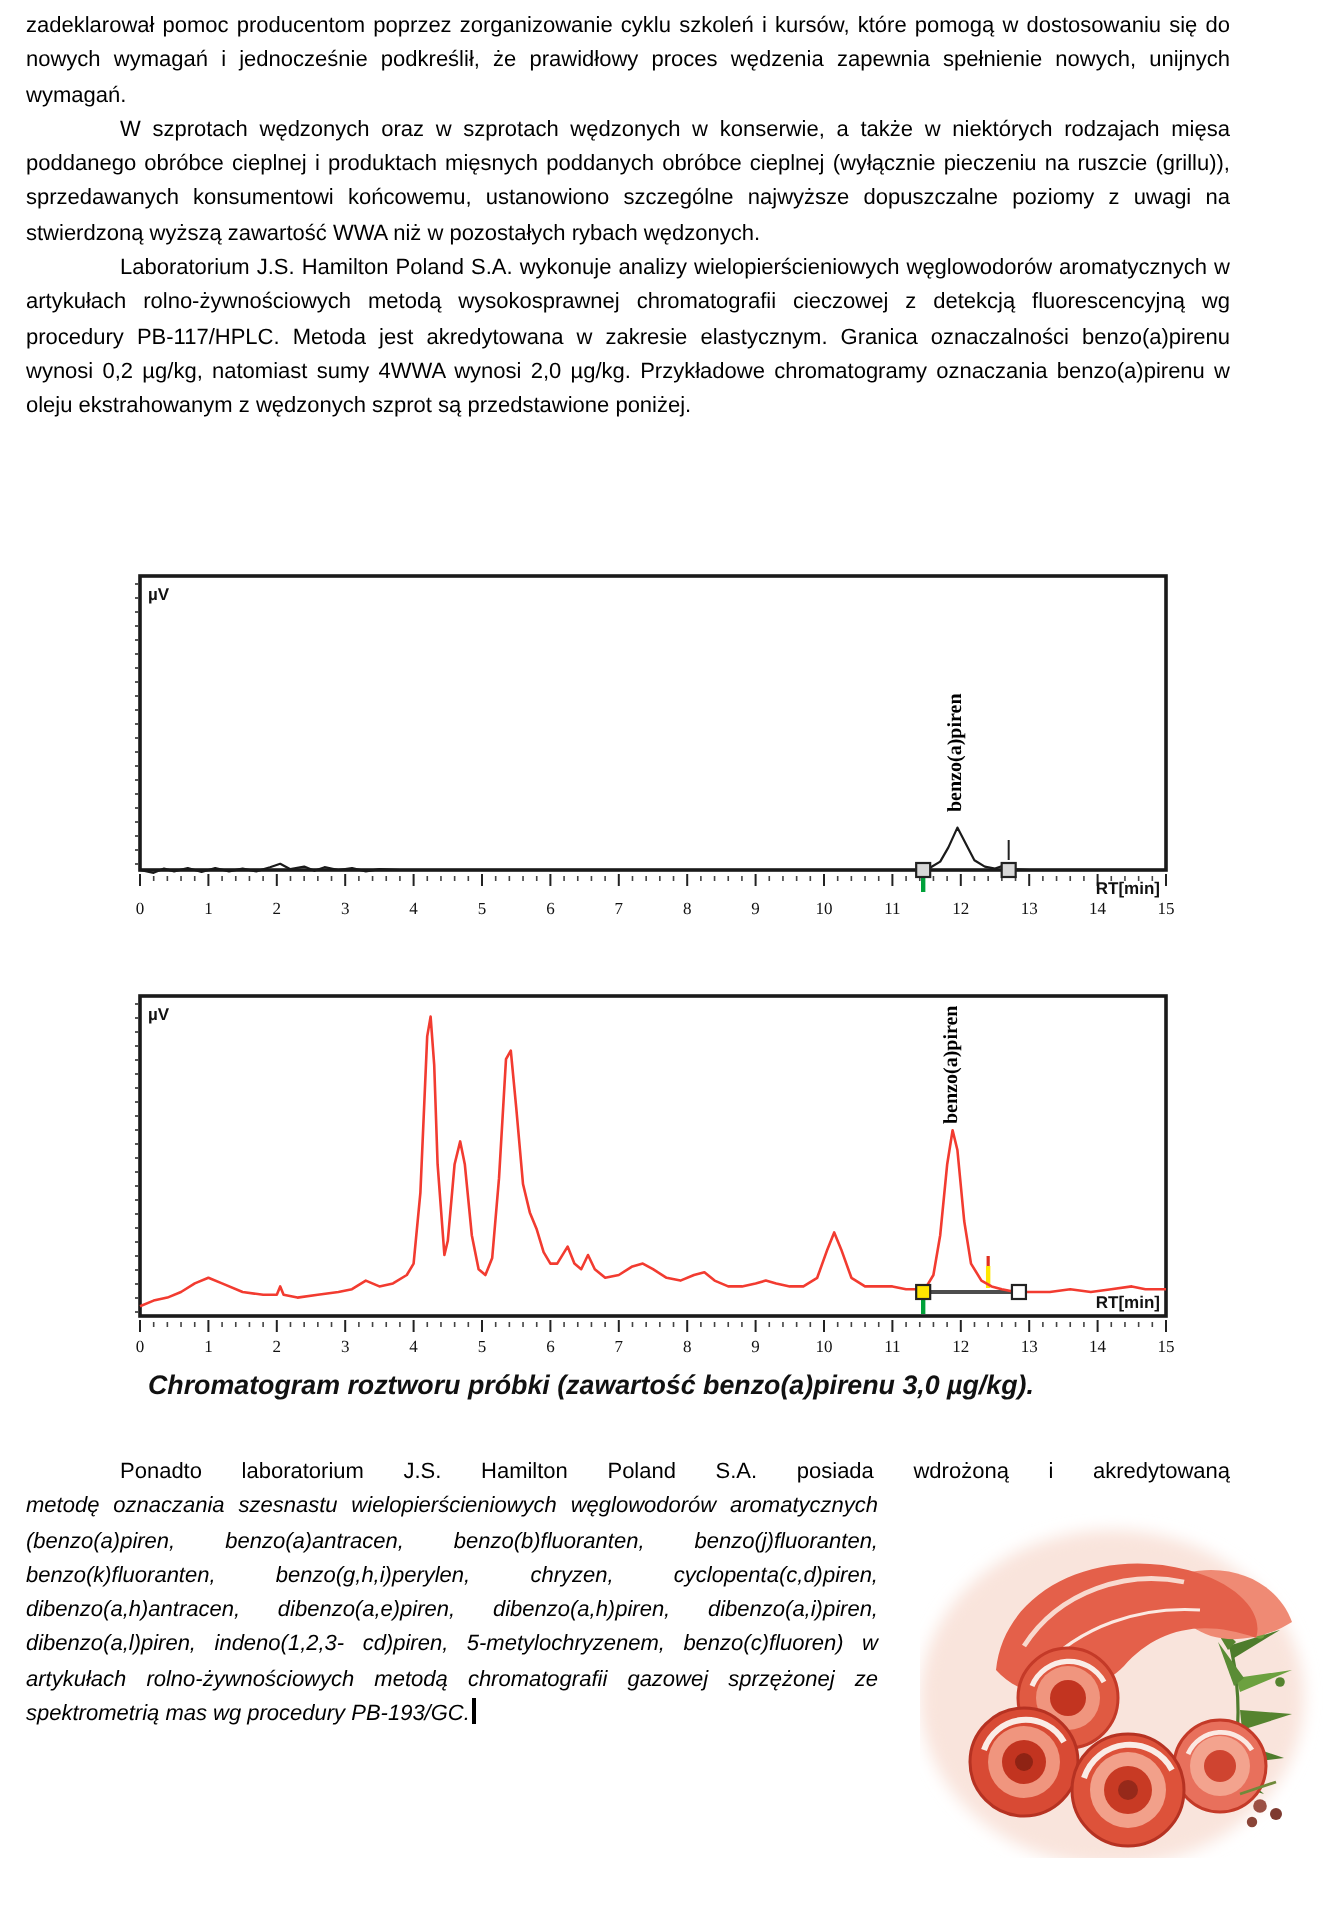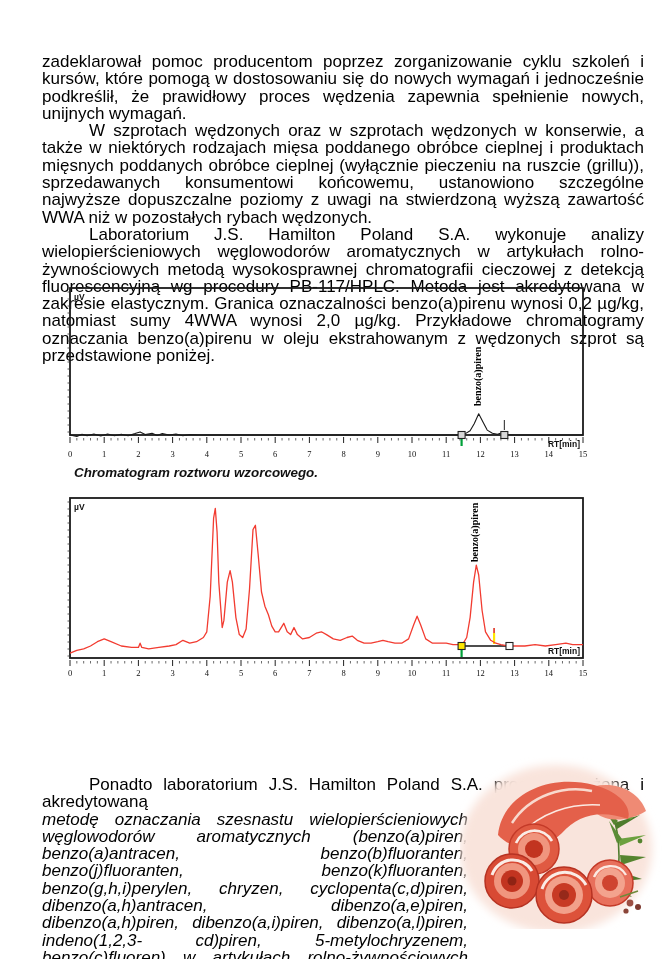--- a/index.html
+++ b/index.html
@@ -1,20 +1,20 @@
 <!DOCTYPE html>
 <html><head>
 <meta charset="utf-8">
 <style>
   html,body{margin:0;padding:0;}
   body{width:662px;height:959px;background:#ffffff;position:relative;overflow:hidden;
        font-family:"Liberation Sans",sans-serif;color:#000;}
   .page{position:absolute;inset:0;background:#fff;}
-  .doc-text{position:absolute;left:42px;width:602px;text-align:justify;
-            font-size:17px;line-height:17.3px;margin-top:48px;}
+  .doc-text{position:absolute;left:13px;width:602px;text-align:justify;
+            font-size:11px;line-height:17.3px;}
   .doc-text p{margin:0;}
   .indent{text-indent:47px;}
   #block1{top:5px;}
   #para4{top:728px;}
   .p4-intro{text-align:justify;text-align-last:justify;}
   .p4-rest{width:426px;text-align:justify;font-style:italic;}
   .caption{position:absolute;left:74px;font-weight:bold;font-style:italic;
            font-size:13.4px;color:#111;}
   #cap1{top:465px;}
   #cap2{top:685px;}
@@ -158,21 +158,20 @@
         <text x="9" y="14" class="axlab">µV</text>
         <text x="515" y="161" text-anchor="end" class="axlab">RT[min]</text>
         <line x1="396.59" y1="152" x2="396.59" y2="160" stroke="#00a13a" stroke-width="2.2"></line>
         <polyline points="5.0,149.0 11.8,150.4 17.0,148.3 22.1,149.7 28.9,148.0 35.8,150.0 42.6,148.0 49.5,149.7 56.3,148.3 63.1,149.7 70.0,147.6 75.1,145.9 80.2,148.6 87.1,147.3 92.2,149.4 97.3,147.6 104.2,149.0 111.0,148.0 117.9,149.7 124.7,148.6 135.0,149.0 176.0,149.0 244.4,149.0 312.8,149.0 381.2,149.0 394.9,149.0 400.0,147.9 405.1,144.8 409.2,137.7 413.7,127.8 418.1,136.3 422.2,144.1 427.4,147.3 432.5,148.3 437.6,146.5 442.1,148.7 449.6,149.0 483.8,149.0 518.0,149.0" fill="none" stroke="#1a1a1a" stroke-width="1.1" stroke-linejoin="round"></polyline>
         <rect x="393.09" y="145.5" width="7" height="7" fill="#d8d8d8" stroke="#222" stroke-width="1.1"></rect>
         <rect x="435.84" y="145.5" width="7" height="7" fill="#d8d8d8" stroke="#222" stroke-width="1.1"></rect>
         <line x1="439.34" y1="144" x2="439.34" y2="134" stroke="#222" stroke-width="1"></line>
         <text x="415.69" y="120" class="pklab" transform="rotate(-90 415.69 120)">benzo(a)piren</text>
       </svg>
   </figure>
-  <div id="cap1" class="caption">Chromatogram roztworu wzorcowego.</div>
 
   <figure id="chart2" class="chart">
     <svg id="svg2" width="528" height="186">
         <rect x="5" y="2" width="513" height="160" fill="none" stroke="#1a1a1a" stroke-width="1.8"></rect>
         <line x1="2.5" y1="6" x2="4.5" y2="6" stroke="#444" stroke-width="0.9"></line>
         <line x1="2.5" y1="13" x2="4.5" y2="13" stroke="#444" stroke-width="0.9"></line>
         <line x1="2.5" y1="20" x2="4.5" y2="20" stroke="#444" stroke-width="0.9"></line>
         <line x1="2.5" y1="27" x2="4.5" y2="27" stroke="#444" stroke-width="0.9"></line>
         <line x1="2.5" y1="34" x2="4.5" y2="34" stroke="#444" stroke-width="0.9"></line>
         <line x1="2.5" y1="41" x2="4.5" y2="41" stroke="#444" stroke-width="0.9"></line>
@@ -290,23 +289,24 @@
         <line x1="396.59" y1="150" x2="444.47" y2="150" stroke="#4d4d4d" stroke-width="2"></line>
         <line x1="396.59" y1="153" x2="396.59" y2="161" stroke="#00a13a" stroke-width="2.2"></line>
         <line x1="429.08" y1="148" x2="429.08" y2="137" stroke="#ffe600" stroke-width="2.2"></line>
         <line x1="429.08" y1="137" x2="429.08" y2="132" stroke="#e03020" stroke-width="1.6"></line>
         <polyline points="5.0,157.1 11.8,154.3 18.7,152.8 25.5,150.0 32.4,145.7 39.2,142.9 46.0,145.7 56.3,150.0 66.6,151.4 73.4,151.4 75.1,147.2 76.8,151.4 83.7,152.8 93.9,151.4 104.2,150.0 111.0,148.6 117.9,144.3 124.7,147.2 131.5,145.7 138.4,141.5 141.8,135.8 145.2,100.3 148.6,22.2 150.3,12.3 152.1,36.4 153.8,86.1 157.2,131.5 158.9,124.4 162.3,86.1 165.1,74.7 167.4,86.1 170.9,121.6 174.3,138.6 177.7,141.5 181.1,133.0 184.5,93.2 188.0,33.6 190.4,29.3 193.1,57.7 196.5,96.0 199.9,110.2 203.4,118.8 206.8,130.1 210.2,135.8 213.6,135.8 218.8,127.3 222.2,135.8 225.6,138.6 229.0,131.5 232.4,138.6 237.6,142.9 244.4,141.5 251.2,137.2 256.4,135.8 261.5,138.6 268.3,142.9 275.2,144.3 282.0,141.5 287.2,140.1 292.3,144.3 299.1,147.2 306.0,147.2 312.8,145.7 317.9,144.3 323.1,145.7 329.9,147.2 336.7,147.2 343.6,142.9 348.7,128.7 352.1,120.2 355.6,128.7 360.7,142.9 367.5,147.2 374.4,147.2 381.2,147.2 388.0,148.6 394.9,148.6 398.3,147.2 401.7,141.5 405.1,121.6 408.6,86.1 411.3,69.1 413.7,79.0 417.1,114.5 420.5,135.8 425.7,144.3 430.8,147.2 435.9,148.6 442.8,150.0 449.6,150.0 459.9,150.0 470.1,148.6 480.4,150.0 490.6,148.6 500.9,147.2 507.7,148.6 518.0,148.6" fill="none" stroke="#f23b30" stroke-width="1.3" stroke-linejoin="round"></polyline>
         <rect x="393.09" y="146.5" width="7" height="7" fill="#ffe600" stroke="#222" stroke-width="1.1"></rect>
         <rect x="440.97" y="146.5" width="7" height="7" fill="#ffffff" stroke="#222" stroke-width="1.1"></rect>
         <text x="413.296" y="66" class="pklab" transform="rotate(-90 413.296 66)">benzo(a)piren</text>
       </svg>
   </figure>
+  <div id="cap2" class="caption">Chromatogram roztworu próbki (zawartość benzo(a)pirenu 3,0 µg/kg).</div>
 
   <div id="para4" class="doc-text">
-    <div class="p4-intro indent">Ponadto laboratorium J.S. Hamilton Poland S.A. proces wdrożoną i akredytowaną</div>
+    <div class="p4-intro indent">Ponadto laboratorium J.S. Hamilton Poland S.A. posiada wdrożoną i akredytowaną</div>
     <div class="p4-rest"><span>metodę oznaczania szesnastu wielopierścieniowych węglowodorów aromatycznych (benzo(a)piren, benzo(a)antracen, benzo(b)fluoranten, benzo(j)fluoranten, benzo(k)fluoranten, benzo(g,h,i)perylen, chryzen, cyclopenta(c,d)piren, dibenzo(a,h)antracen, dibenzo(a,e)piren, dibenzo(a,h)piren, dibenzo(a,i)piren, dibenzo(a,l)piren, indeno(1,2,3- cd)piren, 5-metylochryzenem, benzo(c)fluoren) w artykułach rolno-żywnościowych metodą chromatografii gazowej sprzężonej ze spektrometrią mas wg procedury PB-193/GC.</span><span class="cursor"></span></div>
   </div>
 
   <div id="ham">
     <svg width="202" height="172" viewBox="0 0 202 172">
       <defs>
         <filter id="soft" x="-20%" y="-20%" width="140%" height="140%">
           <feGaussianBlur stdDeviation="4"></feGaussianBlur>
         </filter>
       </defs>

